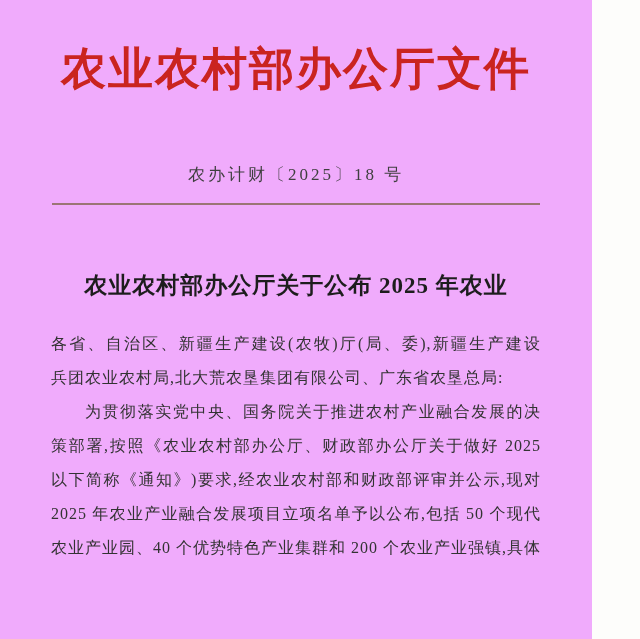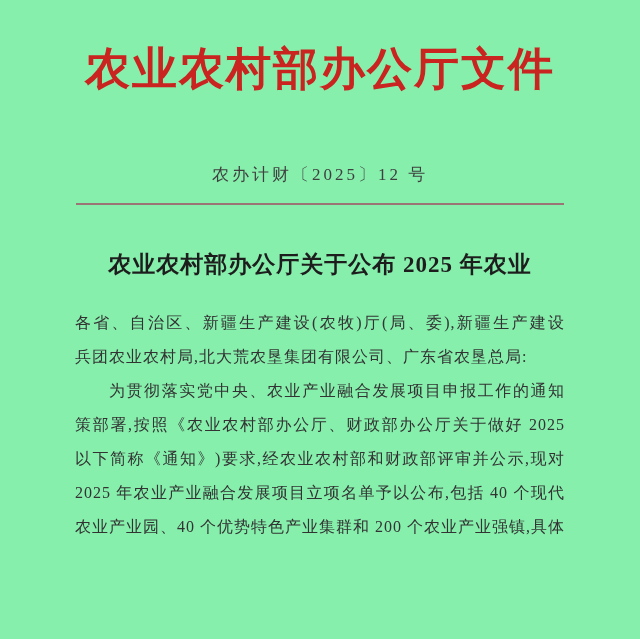--- a/index.html
+++ b/index.html
@@ -5,23 +5,23 @@
   html, body {
     margin: 0;
     padding: 0;
     width: 640px;
     height: 639px;
     overflow: hidden;
     background: #fdfdfb;
   }
   .page {
     position: relative;
-    width: 640px;
+    width: 592px;
     height: 639px;
-    background: #86efac;
+    background: #f0abfc;
     font-family: "Liberation Serif", "DejaVu Serif", serif;
     overflow: hidden;
   }
   .letterhead {
     padding-top: 34px;
     text-align: center;
     font-size: 45px;
     line-height: 70px;
     font-weight: bold;
     letter-spacing: 2px;
@@ -37,21 +37,21 @@
     color: #3f3f3f;
     white-space: nowrap;
   }
   .divider {
     margin: 15px auto 0 auto;
     width: 488px;
     height: 2px;
     background: #9b7575;
   }
   .doc-title {
-    margin-top: 39px;
+    margin-top: 60px;
     text-align: center;
     font-weight: bold;
     font-size: 23px;
     line-height: 42px;
     letter-spacing: 1px;
     color: #1d1d1d;
   }
   .body-text {
     margin: 20px auto 0 auto;
     width: 490px;
@@ -74,31 +74,31 @@
     text-indent: 34px;
   }
 </style>
 </head>
 <body>
 
 <div class="page">
 
   <div class="letterhead">农业农村部办公厅文件</div>
 
-  <div class="doc-number">农办计财〔2025〕12 号</div>
+  <div class="doc-number">农办计财〔2025〕18 号</div>
 
   <div class="divider"></div>
 
   <div class="doc-title">
     <div>农业农村部办公厅关于公布 2025 年农业</div>
   </div>
 
   <div class="body-text">
     <div class="line j">各省、自治区、新疆生产建设(农牧)厅(局、委),新疆生产建设</div>
     <div class="line">兵团农业农村局,北大荒农垦集团有限公司、广东省农垦总局:</div>
-    <div class="line j ind">为贯彻落实党中央、农业产业融合发展项目申报工作的通知</div>
+    <div class="line j ind">为贯彻落实党中央、国务院关于推进农村产业融合发展的决</div>
     <div class="line j">策部署,按照《农业农村部办公厅、财政部办公厅关于做好 2025 年</div>
     <div class="line j">以下简称《通知》)要求,经农业农村部和财政部评审并公示,现对</div>
-    <div class="line j">2025 年农业产业融合发展项目立项名单予以公布,包括 40 个现代</div>
+    <div class="line j">2025 年农业产业融合发展项目立项名单予以公布,包括 50 个现代</div>
     <div class="line j">农业产业园、40 个优势特色产业集群和 200 个农业产业强镇,具体</div>
   </div>
 
 </div>
 
 </body></html>

